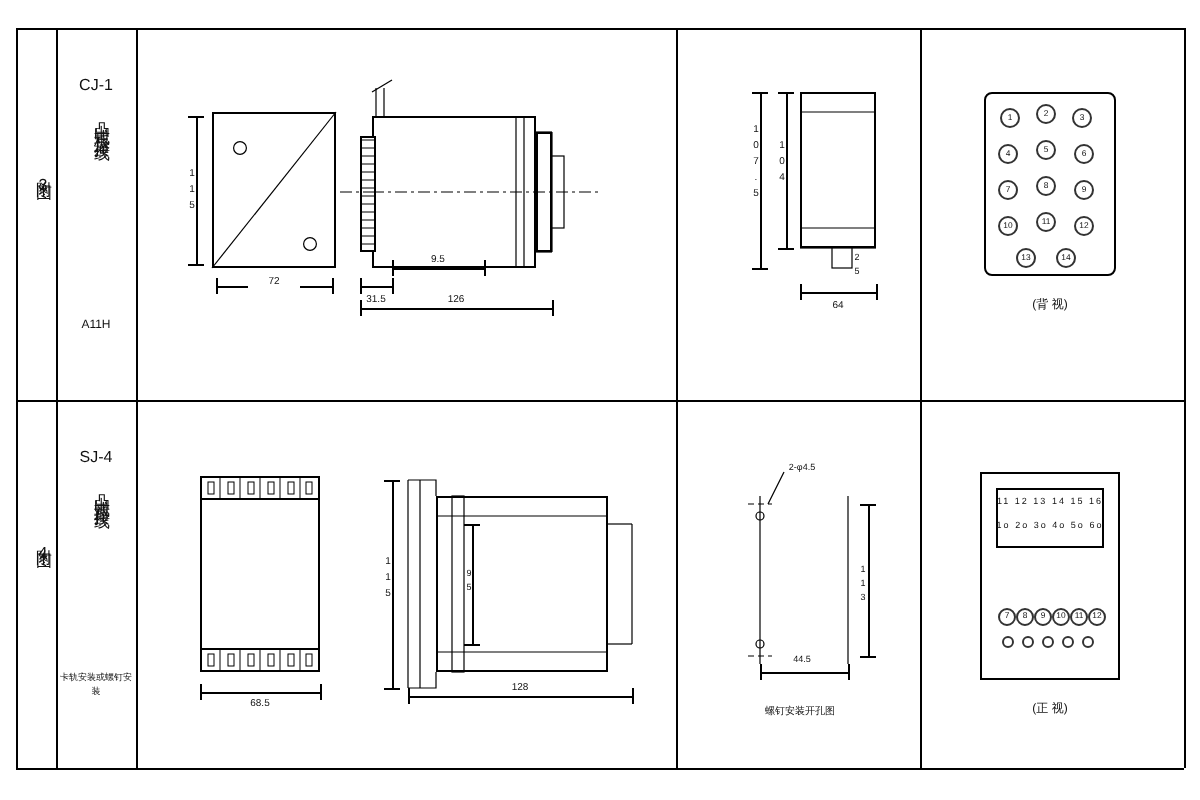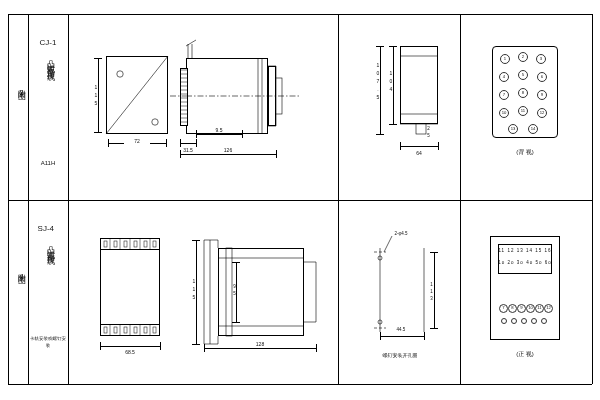--- a/index.html
+++ b/index.html
@@ -154,21 +154,21 @@
   <div class="pin" style="left:499px;top:108px;width:10px;height:10px;">10</div>
   <div class="pin" style="left:518px;top:106px;width:10px;height:10px;">11</div>
   <div class="pin" style="left:537px;top:108px;width:10px;height:10px;">12</div>
 
   <div class="pin" style="left:508px;top:124px;width:10px;height:10px;">13</div>
   <div class="pin" style="left:528px;top:124px;width:10px;height:10px;">14</div>
 
   <div class="ctext sm" style="left:492px;top:148px;width:66px;">(背 视)</div>
 
   <div class="vtext md" style="left:13px;top:268px;width:12px;">附图4</div>
-  <div class="ctext md" style="left:18px;top:224px;width:36px;text-align:right;">SJ-4</div>
+  <div class="ctext md" style="left:30px;top:224px;width:36px;">SJ-4</div>
   <div class="vtext md" style="left:42px;top:240px;width:12px;">凸出式前接线</div>
   <div class="ctext xtiny" style="left:30px;top:336px;width:36px;line-height:1.5;">卡轨安装或螺钉安装</div>
 
   <div class="boxf" style="left:100px;top:238px;width:60px;height:98px;"></div>
   <div class="boxf" style="left:100px;top:238px;width:60px;height:12px;"></div>
   <div class="boxf" style="left:100px;top:324px;width:60px;height:12px;"></div>
   <svg width="600" height="400">
     <g stroke="#000" stroke-width="0.5">
       <line x1="110" y1="238" x2="110" y2="250"></line>
       <line x1="120" y1="238" x2="120" y2="250"></line>

